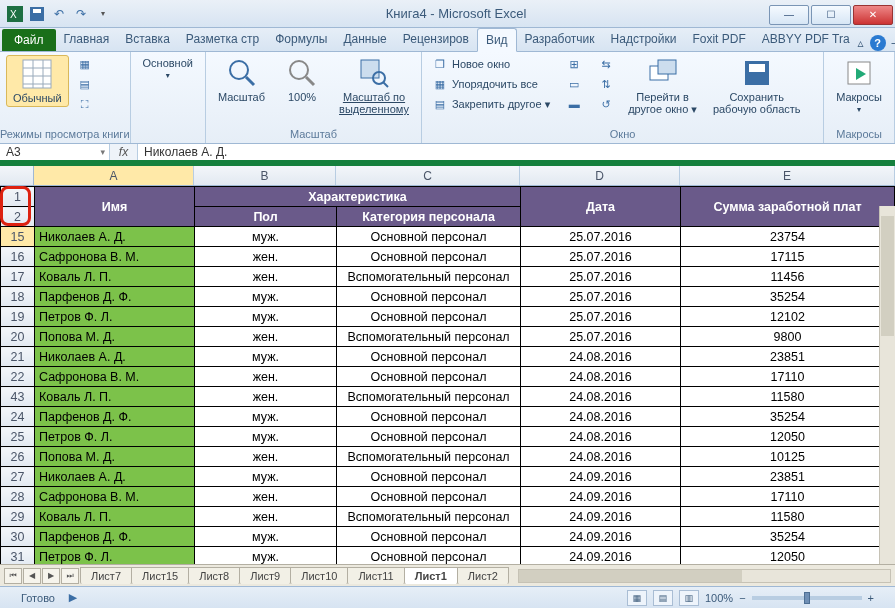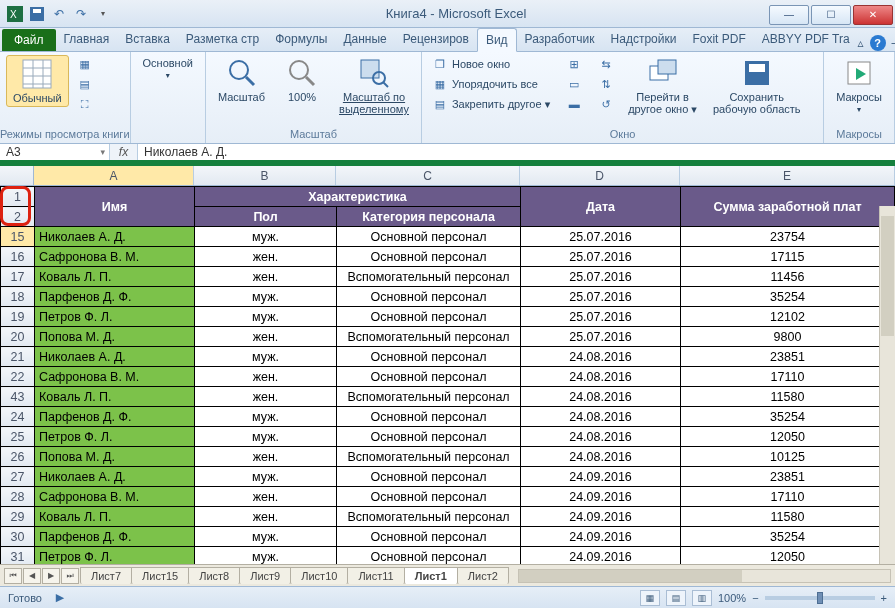--- a/index.html
+++ b/index.html
@@ -66,21 +66,21 @@
   .sheettabs { height:22px; background:#ece9de; border-top:1px solid #b3afa2; display:flex; align-items:center; font-size:11px; padding:0 4px; gap:0;}
   .navarrow { width:18px; height:16px; border:1px solid #b3afa2; background:#f6f4ec; display:flex; align-items:center; justify-content:center; font-size:8px; color:#555; margin-right:1px;}
   .stab { background:#f2f0e6; border:1px solid #b3afa2; border-bottom:none; padding:2px 10px; margin-right:-1px; color:#444; border-radius:0 0 2px 2px;}
   .stab.active { background:#fff; font-weight:bold;}
   .hscroll { flex:1; height:14px; background:#e8e5da; margin-left:10px; border:1px solid #c6c2b5; position:relative;}
   .hscroll .thumb{position:absolute; left:0; top:0; bottom:0; width:60%; background:#d2cfc1;}
   .vscroll { position:absolute; right:0; top:20px; bottom:0; width:16px; background:#e8e5da; border-left:1px solid #c6c2b5;}
   .vscroll .thumb{position:absolute; top:10px; left:1px; right:1px; height:120px; background:#d2cfc1;}
 
   
-  .statusbar { height:22px; background:linear-gradient(#e6eef7,#d7e4f2); border-top:1px solid #9fb8d4; display:flex; align-items:center; font-size:11px; color:#3b5a7a; padding:0 8px; gap:10px;}
+  .statusbar { height:22px; background:linear-gradient(#e6eef7,#d7e4f2); border-top:1px solid #9fb8d4; display:flex; align-items:center; font-size:11px; color:#3b5a7a; padding:0 21px; gap:10px;}
   .sb-right { margin-left:auto; display:flex; align-items:center; gap:6px;}
   .viewbtn { width:20px; height:16px; border:1px solid #a9bdd4; background:#eef4fb; display:flex; align-items:center; justify-content:center; font-size:9px;}
   .zoomslider { width:110px; height:4px; background:#b8cde2; position:relative;}
   .zoomslider .zthumb{position:absolute; left:48%; top:-4px; width:6px;height:12px;background:#6f8fb5;border:1px solid #4d6e93;}
   svg{display:block;}
 </style>
 </head>
 <body>
 
 <div class="titlebar">

